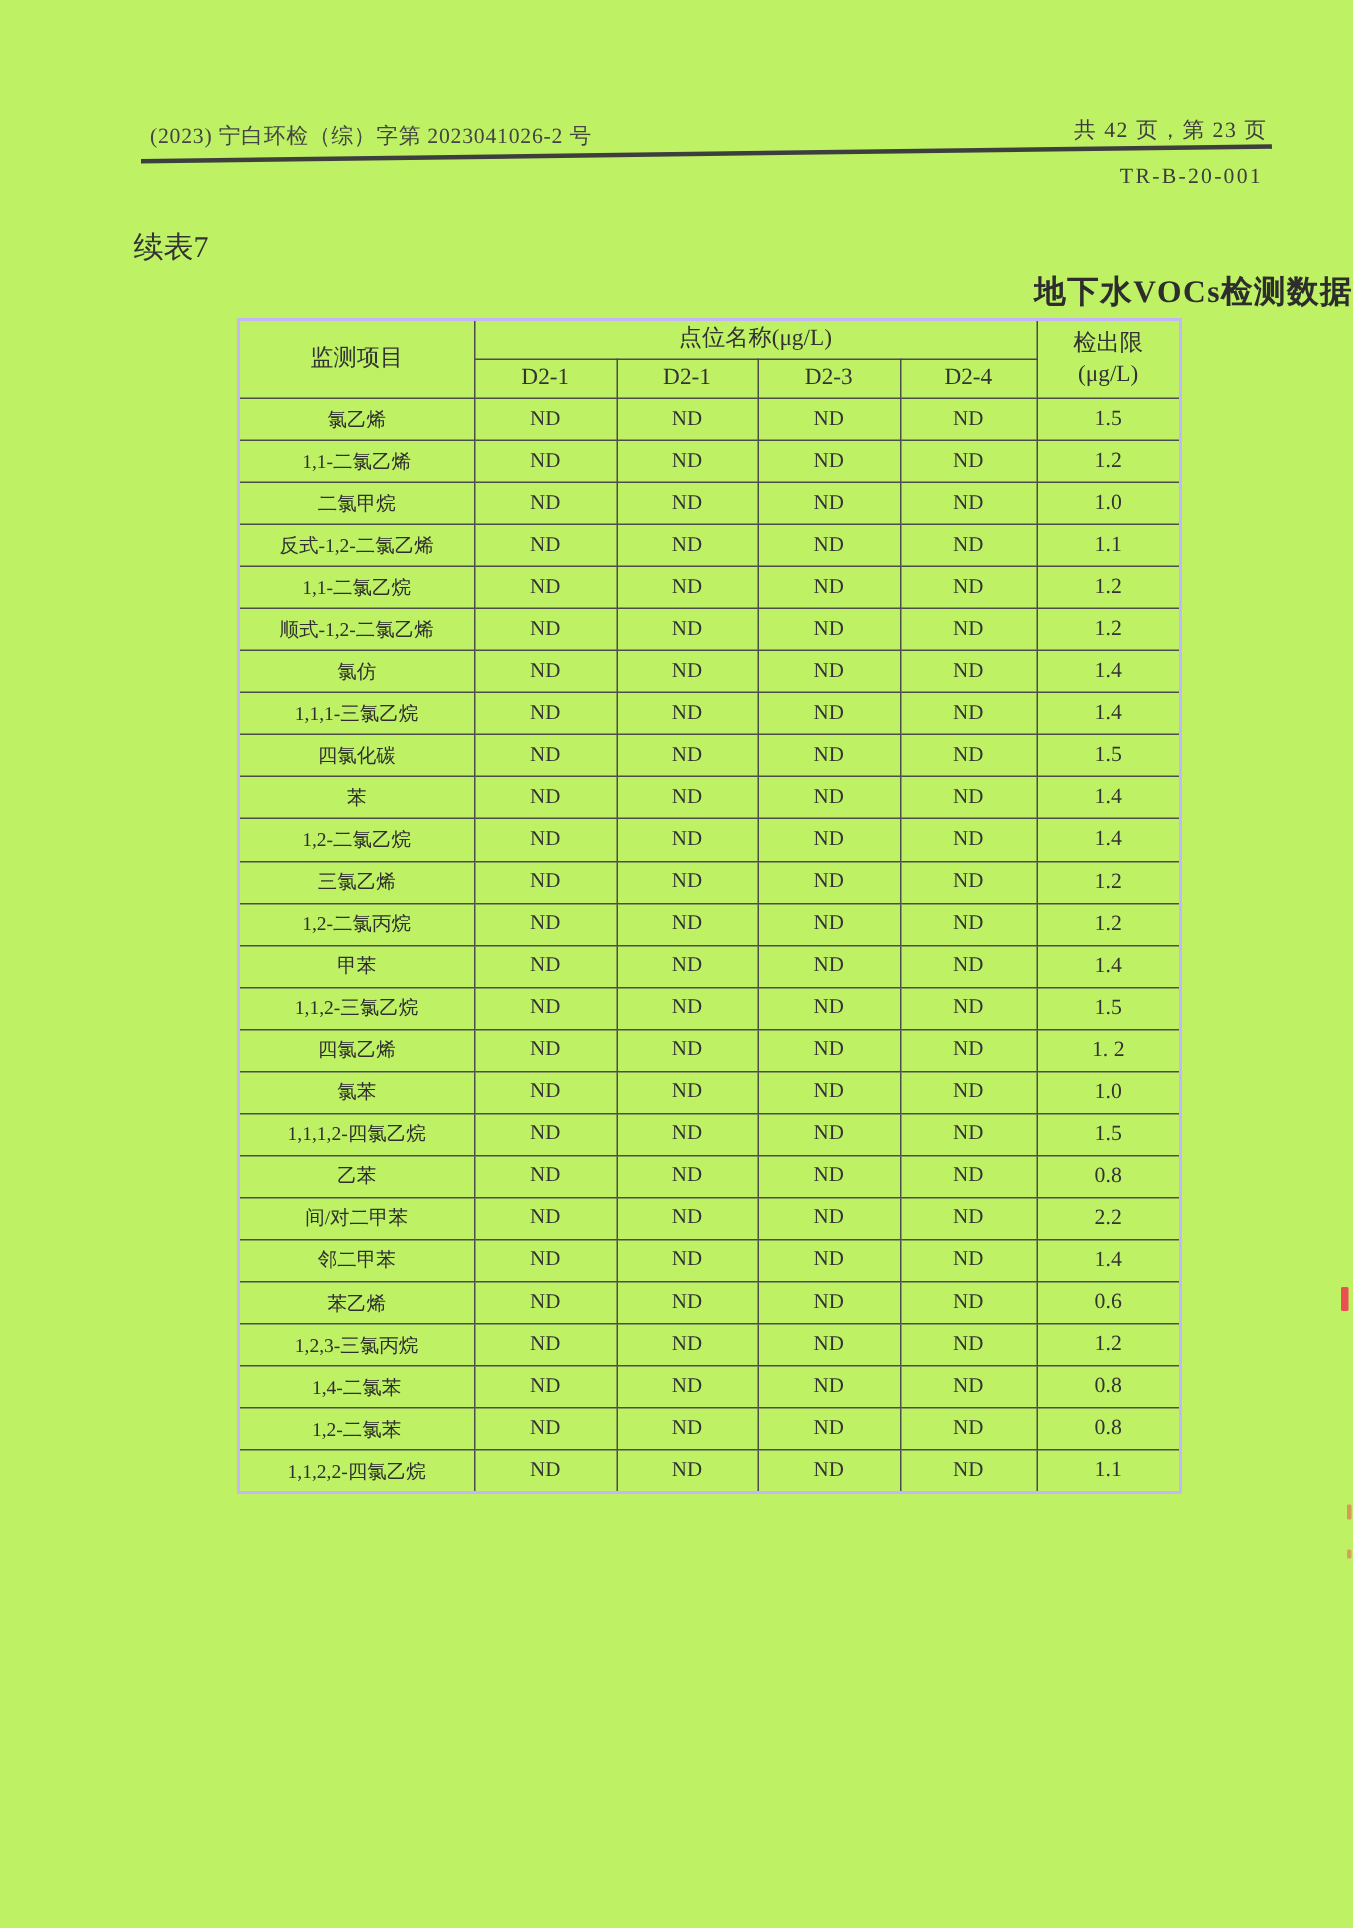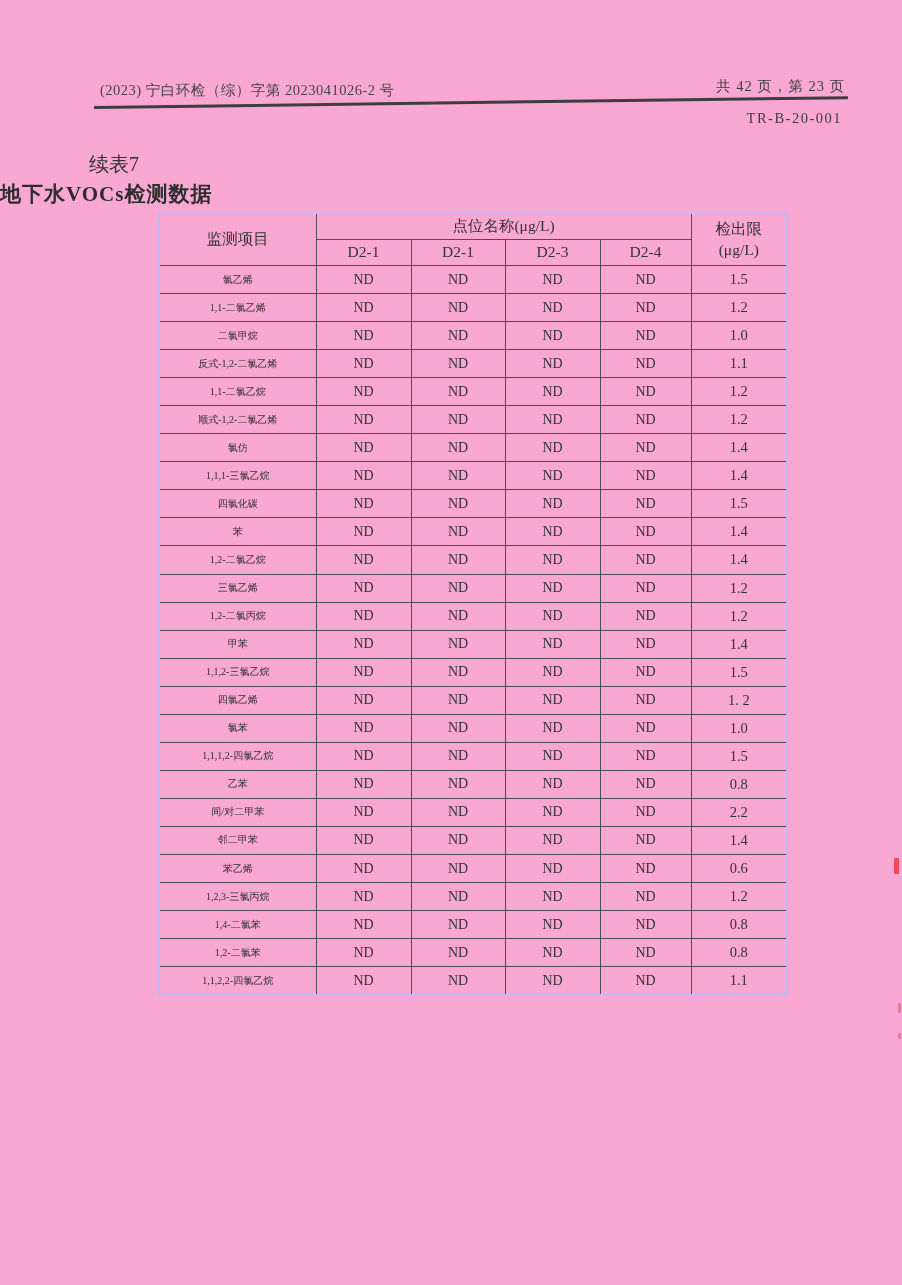--- a/index.html
+++ b/index.html
@@ -7,21 +7,21 @@
     padding: 0;
     width: 902px;
     height: 1285px;
     background: #ffffff;
     font-family: "Liberation Serif", "DejaVu Serif", serif;
   }
   .page {
     position: relative;
     width: 902px;
     height: 1285px;
-    background: #f9a8d4;
+    background: #bef264;
     overflow: hidden;
     color: #383838;
   }
   .doc-number {
     position: absolute;
     left: 100px;
     top: 81px;
     font-size: 14.5px;
     letter-spacing: 0.5px;
     color: #444;
@@ -61,21 +61,21 @@
     left: 89px;
     top: 151px;
     font-size: 20px;
     color: #333;
   }
   .table-title {
     position: absolute;
     left: 0;
     right: 0;
     top: 180px;
-    text-align: left;
+    text-align: right;
     font-size: 21px;
     font-weight: bold;
     letter-spacing: 1px;
     color: #2d2d2d;
   }
   table.data-table {
     position: absolute;
     left: 158px;
     top: 212px;
     width: 628px;
@@ -102,21 +102,21 @@
   th.limit-head {
     font-size: 15px;
     border-radius: 20px;
   }
   table.data-table tbody td {
     height: 27.05px;
     font-size: 14px;
     color: #333;
   }
   table.data-table tbody td.item-cell {
-    font-size: 10px;
+    font-size: 13px;
     color: #2f2f2f;
   }
   table.data-table tbody td.limit-cell {
     font-size: 14.5px;
   }
   .red-mark {
     position: absolute;
     border-radius: 1px;
     background: #ee4150;
   }

